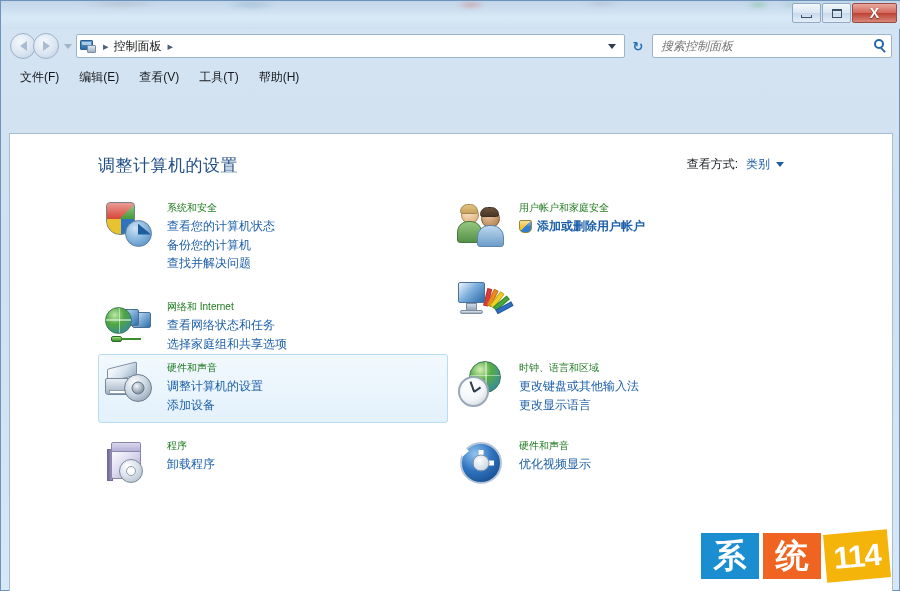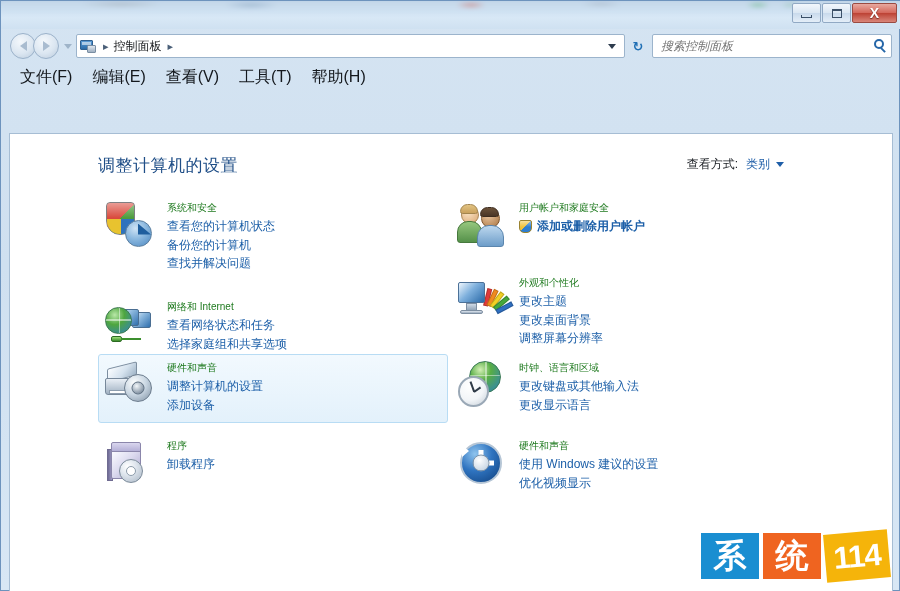--- a/index.html
+++ b/index.html
@@ -255,21 +255,21 @@
   .menubar {
     position: absolute;
     left: 1px; top: 64px;
     width: 898px; height: 23px;
     display: flex;
     align-items: center;
     padding-left: 18px;
     box-sizing: border-box;
   }
   .menu-item {
-    font-size: 16px;
+    font-size: 12px;
     color: #14181d;
     margin-right: 20px;
     line-height: 1;
     cursor: default;
   }
 
   
   .content {
     position: absolute;
     left: 8px; top: 88px;
@@ -931,26 +931,20 @@
             <div class="cat-icon">
               <div class="fan" style="left:26px; top:12px; background:#e03a3a; transform:rotate(14deg);"></div>
               <div class="fan" style="left:29px; top:12px; background:#f08a1e; transform:rotate(26deg);"></div>
               <div class="fan" style="left:32px; top:13px; background:#f2d024; transform:rotate(38deg);"></div>
               <div class="fan" style="left:35px; top:15px; background:#46a83c; transform:rotate(50deg);"></div>
               <div class="fan" style="left:37px; top:18px; background:#2f6fc0; transform:rotate(62deg);"></div>
               <div class="ic-amon"></div>
               <div class="ic-amon-stand"></div>
               <div class="ic-amon-base"></div>
             </div>
-            <div class="cat-text">
-              <div class="cat-title">外观和个性化</div>
-              <span class="cat-link">更改主题</span>
-              <span class="cat-link">更改桌面背景</span>
-              <span class="cat-link">调整屏幕分辨率</span>
-            </div>
           </div>
 
           <div class="cat" style="top:160px">
             <div class="cat-icon">
               <div class="ic-cglobe"></div>
               <div class="ic-clock">
                   <div class="hh"></div>
                   <div class="mh"></div>
                 </div>
             </div>
@@ -966,21 +960,20 @@
               <div class="ic-ease">
                 <div class="ar ar-d"></div>
                 <div class="ar-dh"></div>
                 <div class="ar ar-r"></div>
                 <div class="ar-rh"></div>
                 <div class="hub"></div>
               </div>
             </div>
             <div class="cat-text">
               <div class="cat-title">硬件和声音</div>
-              <span class="cat-link">使用 Windows 建议的设置</span>
               <span class="cat-link">优化视频显示</span>
             </div>
           </div>
         </div>
 
       </div>
     </div>
   </div>
 
   <div class="watermark">

